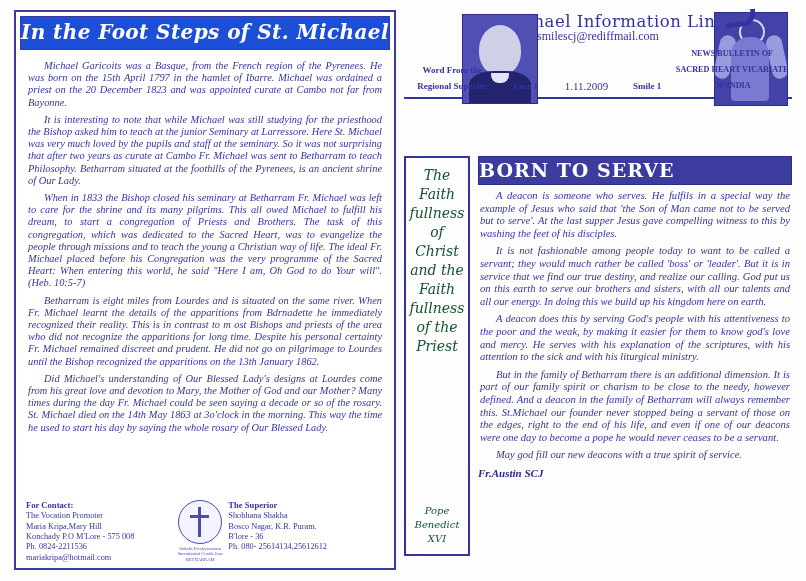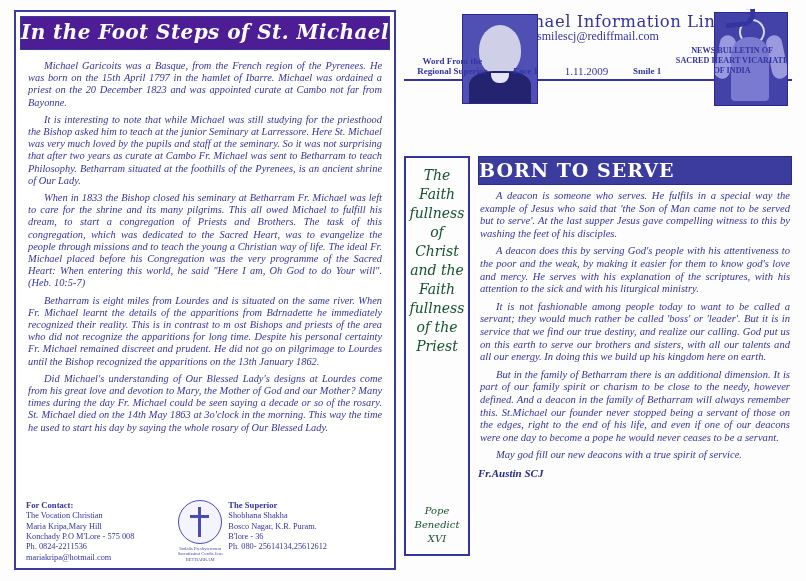--- a/index.html
+++ b/index.html
@@ -27,21 +27,21 @@
     top: 10px;
     width: 382px;
     height: 560px;
     border: 2px solid #3b3b9c;
     background: #ffffff;
     box-sizing: border-box;
   }
   .left-title-bar {
     margin: 4px;
     border: 1px solid #3b3b9c;
-    background: #4c1d95;
+    background: #1d4ed8;
     color: #ffffff;
     text-align: center;
     padding: 3px 0 5px 0;
     font-family: "DejaVu Serif", serif;
     font-style: italic;
     font-size: 20px;
     letter-spacing: 0.4px;
     font-weight: bold;
   }
   .left-body {
@@ -244,21 +244,21 @@
     position: relative;
     display: flex;
     justify-content: space-between;
     align-items: flex-end;
     font-size: 9px;
     font-weight: bold;
     color: #3434a0;
     padding: 0 2px;
     margin-top: 2px;
   }
-  .mast-labels .lbl { text-align: center; line-height: 10px; }
+  .mast-labels .lbl { text-align: center; line-height: 16px; }
   .mast-labels .lbl.left { width: 96px; }
   .mast-labels .lbl.mid-a { width: 56px; }
   .mast-labels .lbl.mid-b { width: 70px; }
   .mast-labels .lbl.right { width: 120px; font-size: 8.2px; }
   .mast-labels .date { font-weight: normal; font-size: 11px; }
   .hr-thick {
     border: 0;
     border-top: 2px solid #3434a0;
     margin: 3px 0 0 0;
   }
@@ -334,21 +334,21 @@
       <p>Michael Garicoits was a Basque, from the French region of the Pyrenees. He was born on the 15th April 1797 in the hamlet of Ibarre. Michael was ordained a priest on the 20 December 1823 and was appointed curate at Cambo not far from Bayonne.</p>
       <p>It is interesting to note that while Michael was still studying for the priesthood the Bishop asked him to teach at the junior Seminary at Larressore. Here St. Michael was very much loved by the pupils and staff at the seminary. So it was not surprising that after two years as curate at Cambo Fr. Michael was sent to Betharram to teach Philosophy. Betharram situated at the foothills of the Pyrenees, is an ancient shrine of Our Lady.</p>
       <p>When in 1833 the Bishop closed his seminary at Betharram Fr. Michael was left to care for the shrine and its many pilgrims. This all owed Michael to fulfill his dream, to start a congregation of Priests and Brothers. The task of this congregation, which was dedicated to the Sacred Heart, was to evangelize the people through missions and to teach the young a Christian way of life. The ideal Fr. Michael placed before his Congregation was the very programme of the Sacred Heart: When entering this world, he said "Here I am, Oh God to do Your will". (Heb. 10:5-7)</p>
       <p>Betharram is eight miles from Lourdes and is situated on the same river. When Fr. Michael learnt the details of the apparitions from Bdrnadette he immediately recognized their reality. This is in contrast to m ost Bishops and priests of the area who did not recognize the apparitions for long time. Despite his personal certainty Fr. Michael remained discreet and prudent. He did not go on pilgrimage to Lourdes until the Bishop recognized the apparitions on the 13th January 1862.</p>
       <p>Did Michael's understanding of Our Blessed Lady's designs at Lourdes come from his great love and devotion to Mary, the Mother of God and our Mother? Many times during the day Fr. Michael could be seen saying a decade or so of the rosary. St. Michael died on the 14th May 1863 at 3o'clock in the morning. This way the time he used to start his day by saying the whole rosary of Our Blessed Lady.</p>
     </div>
 
     <div class="contact-block">
       <div class="contact-col">
         <div class="hdr">For Contact:</div>
-        <div>The Vocation Christian</div>
+        <div>The Vocation Promoter</div>
         <div>Maria Kripa,Mary Hill</div>
         <div>Konchady P.O M'Lore - 575 008</div>
         <div>Ph. 0824-2211536</div>
         <div>mariakripa@hotmail.com</div>
       </div>
 
       <div class="seal">
         <div class="circle"></div>
         <div class="cap">Sodalis Presbyterorum Sacratissimi Cordis Jesu BETHARRAM</div>
       </div>
@@ -399,22 +399,22 @@
     <div class="right-content">
       <div class="faith-col">
         <span>The Faith fullness of Christ and the Faith fullness of the Priest</span>
         <div class="pope">Pope Benedict XVI</div>
       </div>
 
       <div class="article-col">
         <div class="banner">BORN TO SERVE</div>
         <div class="article-body">
           <p>A deacon is someone who serves. He fulfils in a special way the example of Jesus who said that 'the Son of Man came not to be served but to serve'. At the last supper Jesus gave compelling witness to this by washing the feet of his disciples.</p>
+          <p>It is not fashionable among people today to want to be called a servant; they would much rather be called 'boss' or 'leader'. But it is in service that we find our true destiny, and realize our calling. God put us on this earth to serve our brothers and sisters, with all our talents and all our energy. In doing this we build up his kingdom here on earth.</p>
           <p>A deacon does this by serving God's people with his attentiveness to the poor and the weak, by making it easier for them to know god's love and mercy. He serves with his explanation of the scriptures, with his attention to the sick and with his liturgical ministry.</p>
-          <p>It is not fashionable among people today to want to be called a servant; they would much rather be called 'boss' or 'leader'. But it is in service that we find our true destiny, and realize our calling. God put us on this earth to serve our brothers and sisters, with all our talents and all our energy. In doing this we build up his kingdom here on earth.</p>
           <p>But in the family of Betharram there is an additional dimension. It is part of our family spirit or charism to be close to the needy, however defined. And a deacon in the family of Betharram will always remember this. St.Michael our founder never stopped being a servant of those on the edges, right to the end of his life, and even if one of our deacons were one day to become a pope he would never ceases to be a servant.</p>
           <p>May god fill our new deacons with a true spirit of service.</p>
         </div>
         <div class="signature">Fr.Austin SCJ</div>
       </div>
     </div>
 
   </div>
 </div>
 

